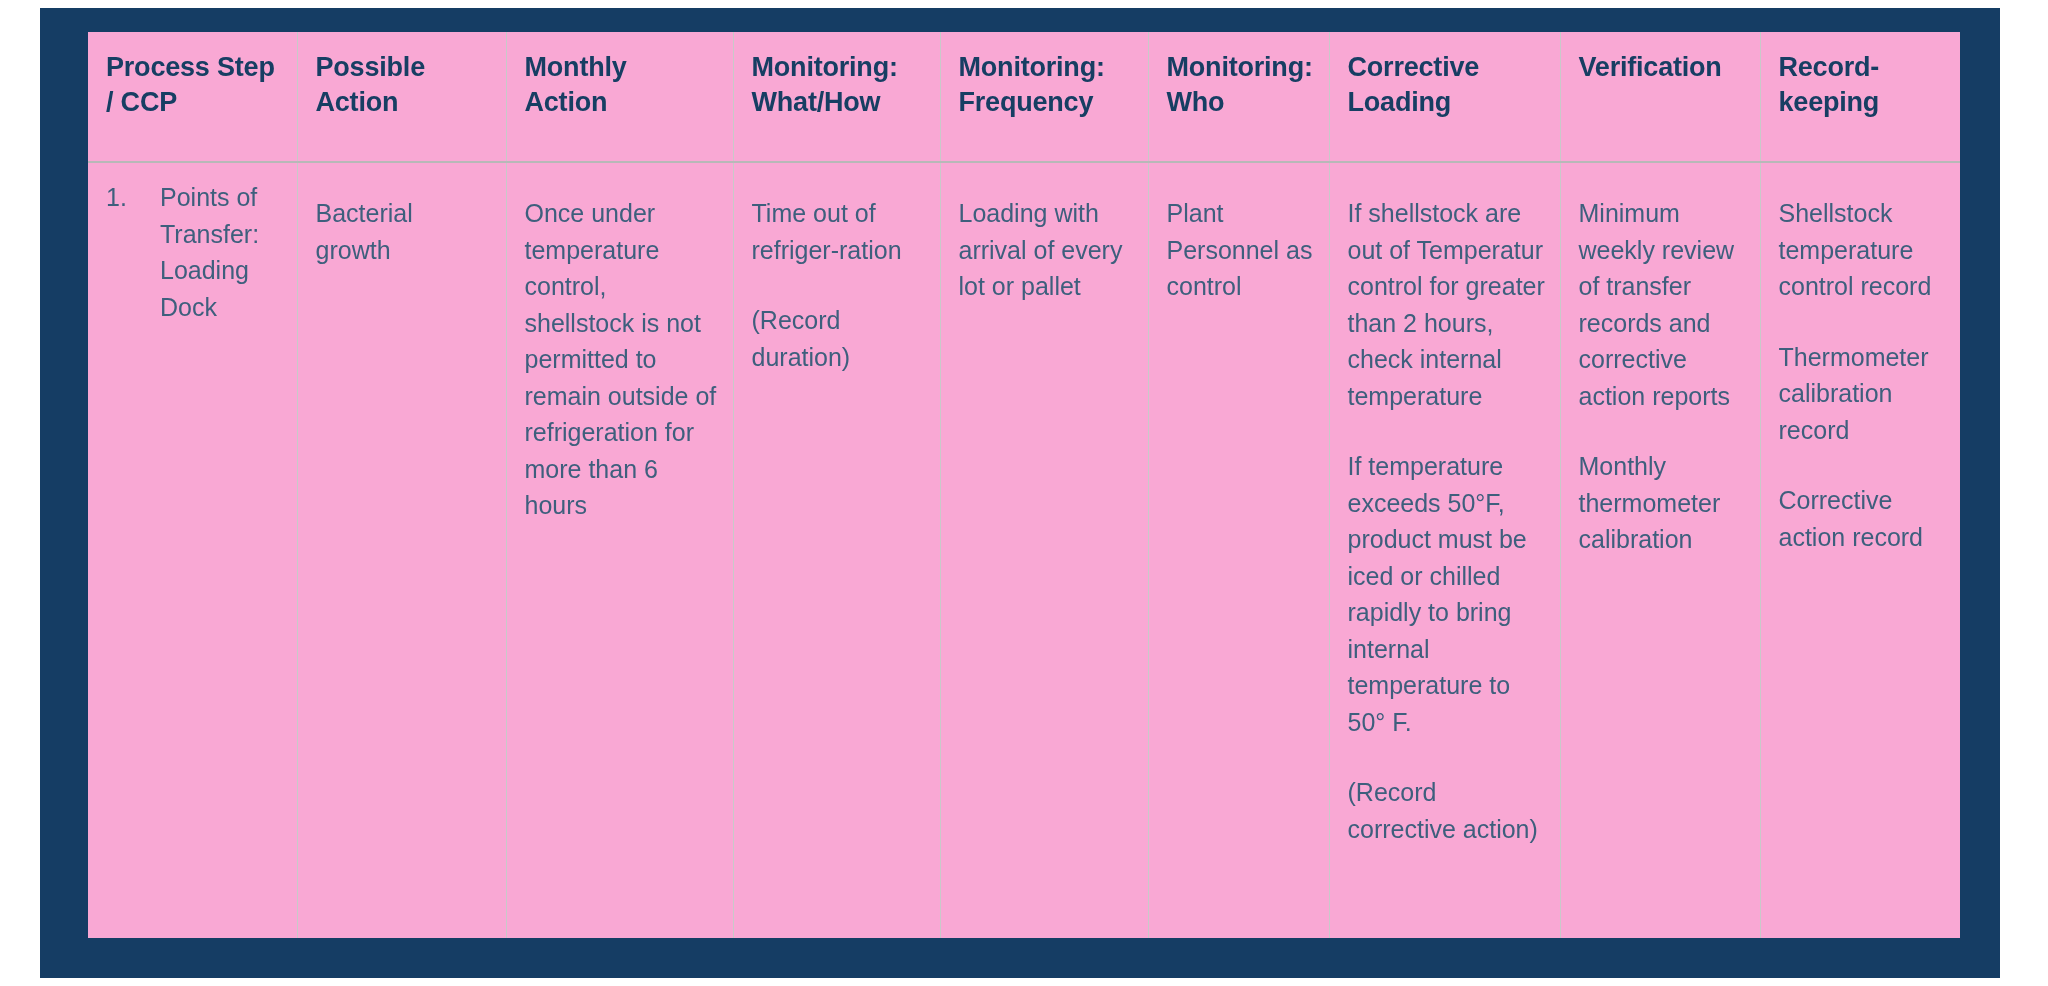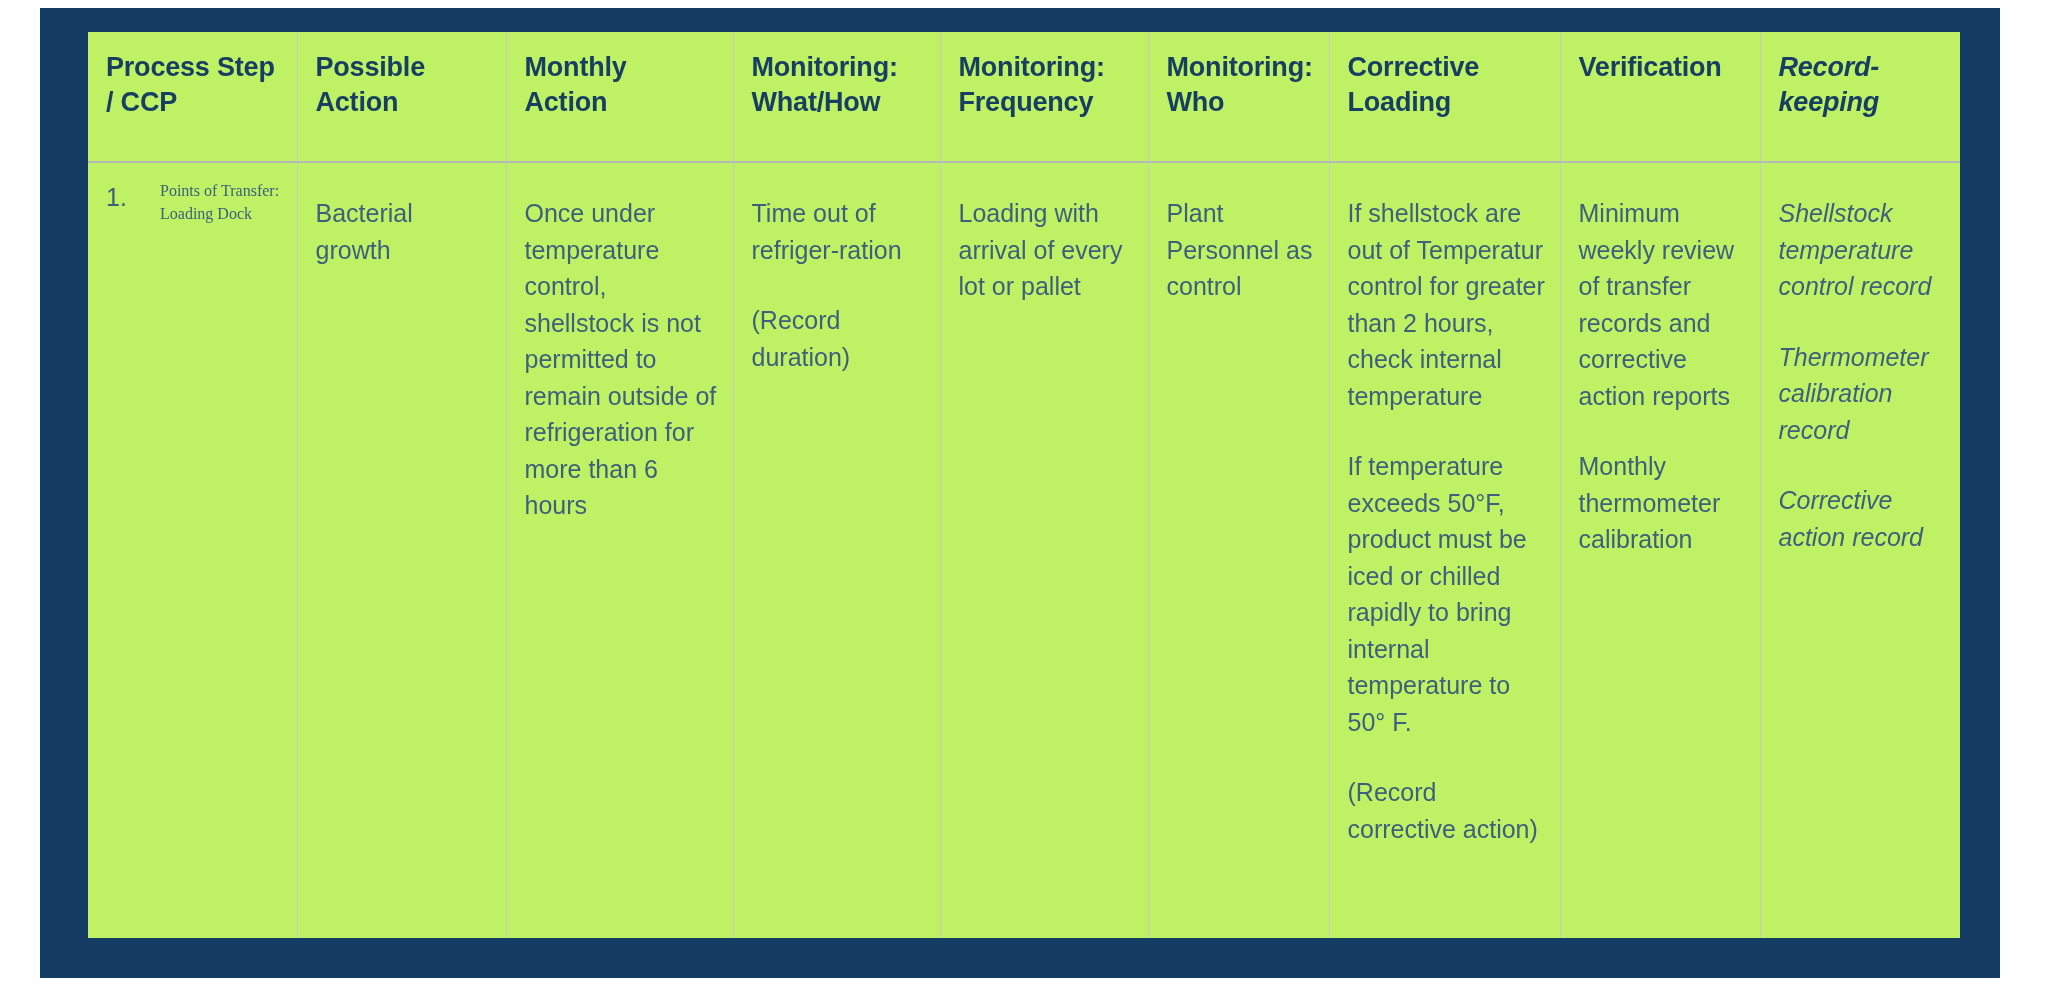--- a/index.html
+++ b/index.html
@@ -32,39 +32,39 @@
     top: 32px;
     width: 1872px;
     height: 906px;
     background: #fdfdfd;
   }
   table.haccp {
     width: 1872px;
     height: 906px;
     border-collapse: collapse;
     table-layout: fixed;
-    background: #bef264;
+    background: #f9a8d4;
   }
   table.haccp col.c0 { width: 209px; }
   table.haccp col.c1 { width: 209px; }
   table.haccp col.c2 { width: 227px; }
   table.haccp col.c3 { width: 207px; }
   table.haccp col.c4 { width: 208px; }
   table.haccp col.c5 { width: 181px; }
   table.haccp col.c6 { width: 231px; }
   table.haccp col.c7 { width: 200px; }
   table.haccp col.c8 { width: 200px; }
 
   table.haccp th, table.haccp td {
     border-right: 1.5px solid #c9c9c9;
     vertical-align: top;
     text-align: left;
     padding: 0;
   }
-  table.haccp th:last-child, table.haccp td:last-child { border-right: none; font-style: italic; }
+  table.haccp th:last-child, table.haccp td:last-child { border-right: none; }
 
   table.haccp thead th {
     border-bottom: 2.5px solid #b8b8b8;
     height: 130px;
     padding: 18px 14px 0 18px;
     color: #173e63;
     font-weight: bold;
     font-size: 27px;
     line-height: 1.30;
     letter-spacing: -0.2px;
@@ -87,23 +87,22 @@
   .numlist .marker {
     flex: 0 0 auto;
     width: 54px;
     color: #3e5f7d;
     font-size: 25px;
     line-height: 1.46;
   }
   .numlist .body {
     flex: 1 1 auto;
     color: #3e5f7d;
-    font-size: 16px;
+    font-size: 25px;
     line-height: 1.46;
-    font-family: Liberation Serif, serif;
   }
   .nowrapline { display: block; }
 </style>
 </head>
 <body>
 
 <div id="root">
 
   <div id="panel"></div>
 

